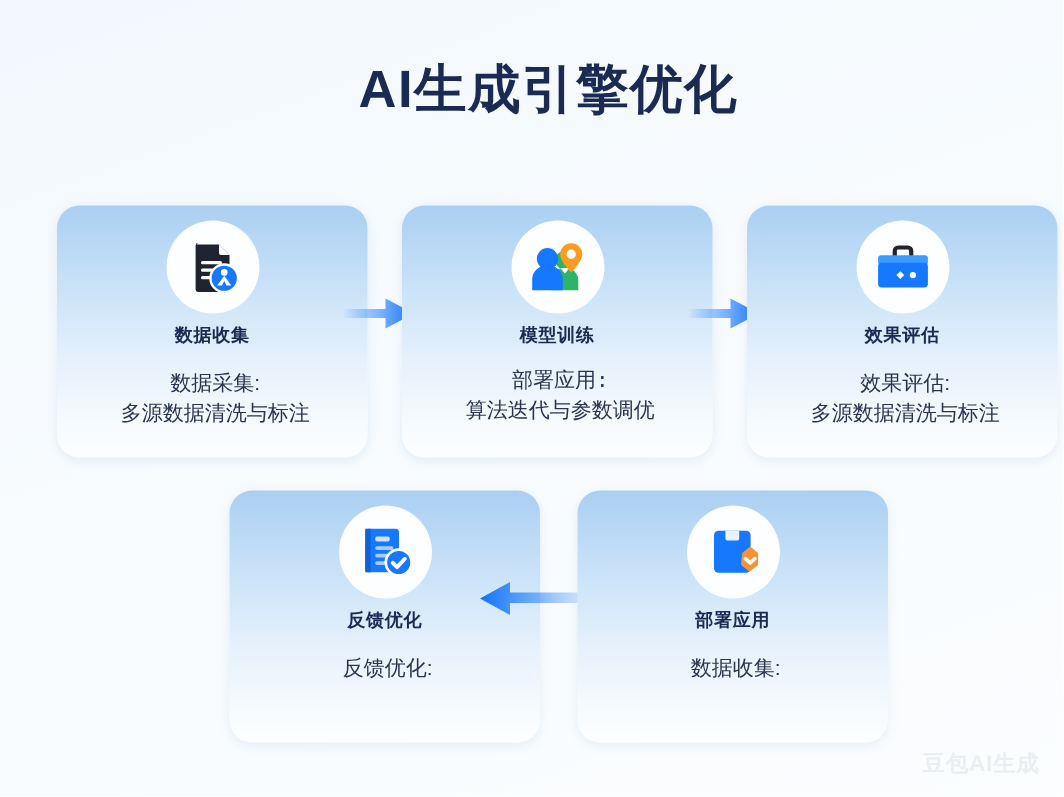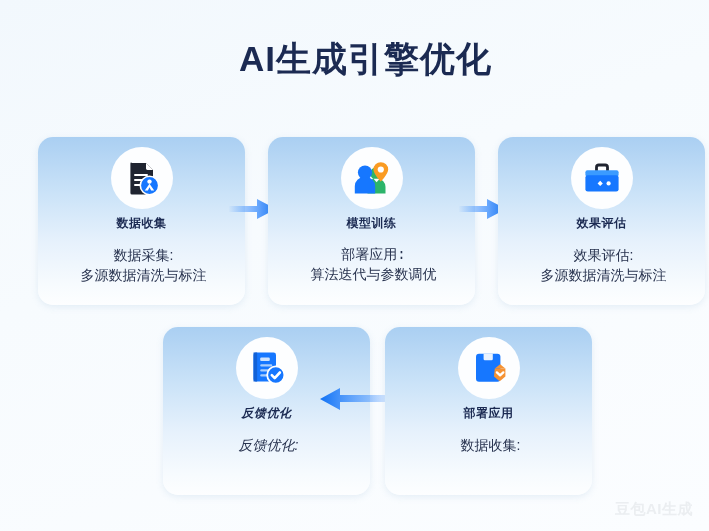--- a/index.html
+++ b/index.html
@@ -41,21 +41,21 @@
     width: 207px;
     height: 168px;
     border-radius: 15px;
     background: linear-gradient(180deg, #aacff2 0%, #cbe3f8 34%, #e6f1fc 62%, #f7fbfe 88%, #fdfeff 100%);
     box-shadow: 0 2px 7px rgba(120, 160, 200, 0.16);
     box-sizing: border-box;
   }
   .card.c1 { left: 38px;  top: 137px; }
   .card.c2 { left: 268px; top: 137px; font-family: Liberation Mono, monospace; }
   .card.c3 { left: 498px; top: 137px; }
-  .card.c4 { left: 163px; top: 327px; font-style: italic; }
+  .card.c4 { left: 153px; top: 327px; }
   .card.c5 { left: 385px; top: 327px; }
 
   .icon-circle {
     position: absolute;
     left: 50%;
     transform: translateX(-50%);
     top: 10px;
     width: 62px;
     height: 62px;
     border-radius: 50%;

